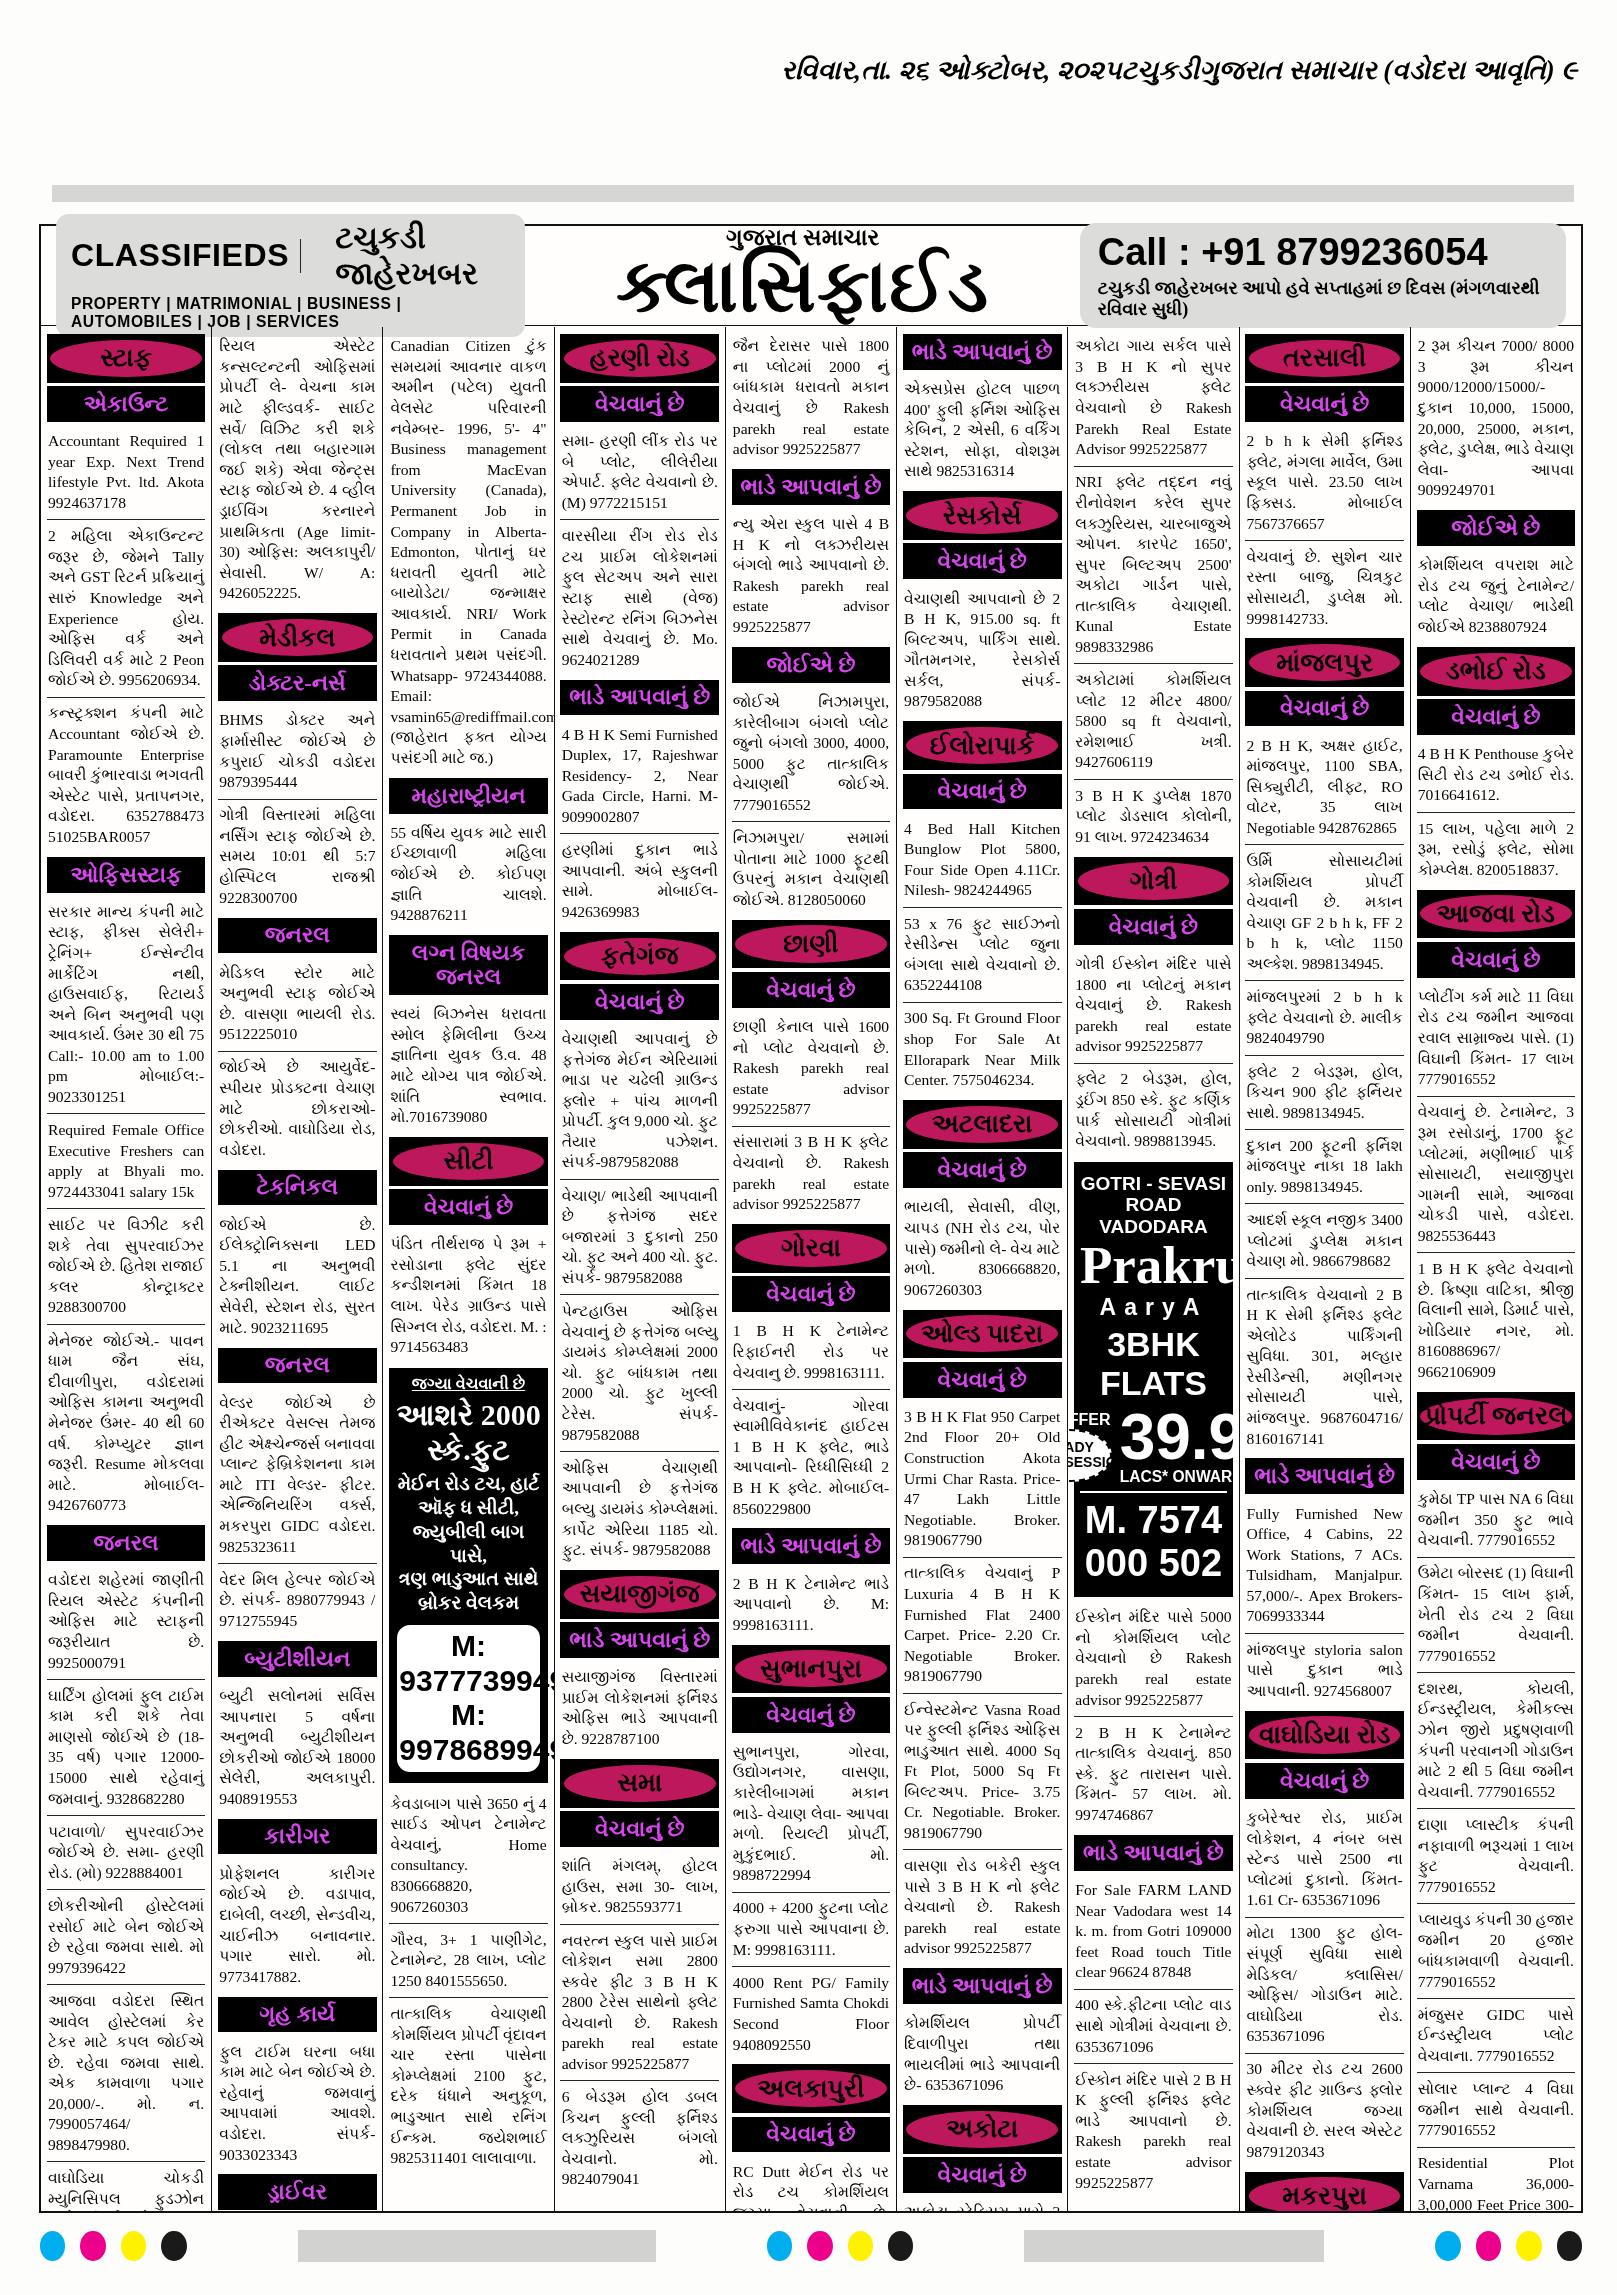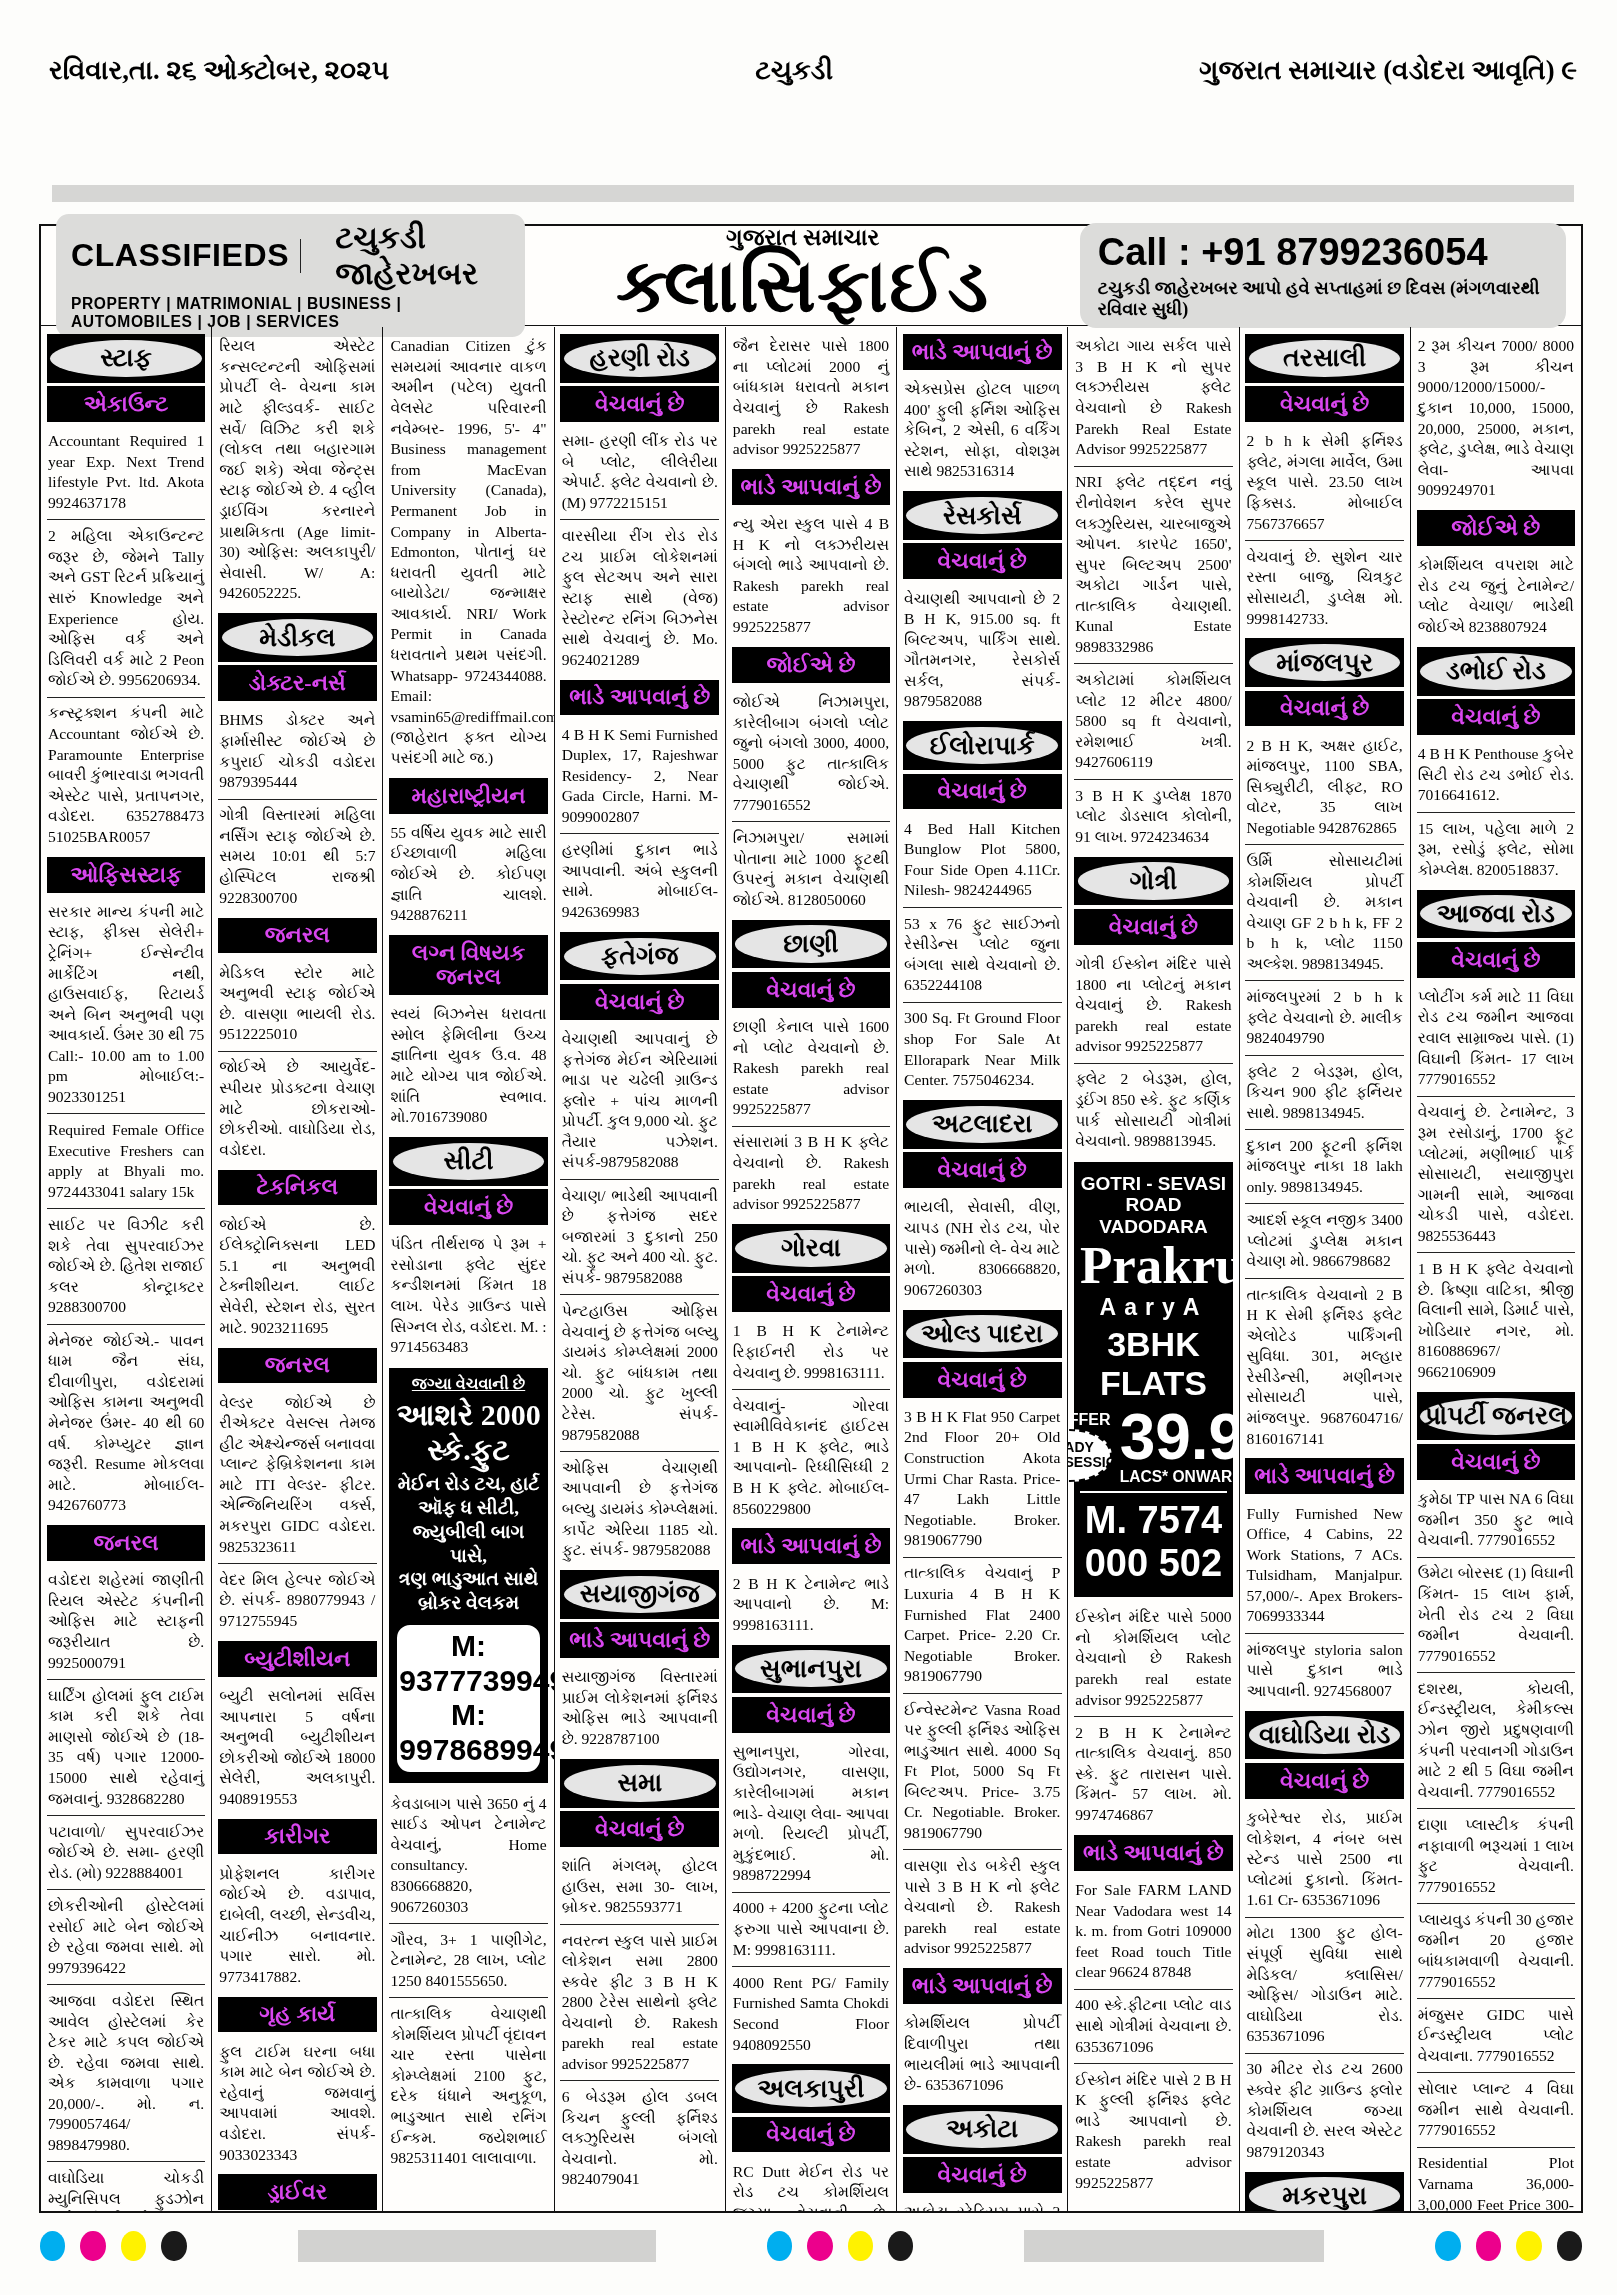--- a/index.html
+++ b/index.html
@@ -1,21 +1,21 @@
 <!DOCTYPE html>
 <html style="font-size:9.2px"><head>
 <meta charset="utf-8">
 <style>
   html,body{margin:0;padding:0;background:#f4f2ee;}
   body{width:1617px;height:2295px;overflow:hidden;position:relative;
        font-family:"Liberation Serif","DejaVu Serif",serif;color:#000;}
   .page{position:absolute;left:0;top:0;width:1617px;height:2295px;background:#fdfdfb;}
 
   
-  .topbar{position:absolute;left:49px;right:40px;top:55px;display:flex;justify-content:space-between;align-items:flex-end;}
+  .topbar{position:absolute;left:49px;right:40px;top:55px;display:flex;justify-content:flex-end;align-items:flex-end;font-style:italic;}
   .topdate{font-size:26.6px;font-weight:bold;}
   .topcenter{font-size:26.6px;font-weight:bold;}
   .topright{font-size:26.6px;font-weight:bold;}
   .graybar{position:absolute;left:52px;right:43px;top:185px;height:17.3px;background:#d6d6d4;}
 
   
   .frame{position:absolute;left:39px;right:34px;top:224px;bottom:82px;border:2.3px solid #111;background:#fffefc;}
 
   
   .masthead{position:relative;height:99px;border-bottom:1.7px solid #111;display:flex;align-items:center;}
@@ -31,21 +31,21 @@
   .mh-right{background:#dcdcda;border-radius:16px;margin-right:15px;padding:8px 17.3px;width:451px;}
   .mh-call{font-family:"Liberation Sans",sans-serif;font-weight:bold;font-size:38px;}
   .mh-tag{font-weight:bold;font-size:18px;margin-top:4.6px;}
 
   
   .cols{position:absolute;left:0;right:0;top:101px;bottom:0;display:flex;}
   .col{flex:1 1 0;padding:3.5px 5.8px 0 5.8px;border-left:1.7px solid #111;overflow:hidden;}
   .col:first-child{border-left:none;}
 
   .section-oval{background:#000;padding:5.8px 3.5px;margin:3.5px 0;}
-  .section-oval .oval{background:#e5e5e5;border-radius:50%;text-align:center;
+  .section-oval .oval{background:#be185d;border-radius:50%;text-align:center;
       font-weight:bold;font-size:25.4px;padding:4.6px 0;line-height:1.1;}
   .subheader{background:#000;color:#d946ef;text-align:center;font-weight:bold;
       font-size:22px;padding:5.8px 2.3px;margin:3.5px 0;line-height:1.1;}
   .ad{font-size:15.6px;line-height:1.32;text-align:justify;padding:5.8px 1.2px;border-top:1.2px solid #222;}
   .ad.first{border-top:none;}
 
   
   .dj{background:#000;color:#fff;text-align:center;margin:4.6px 0;padding:7px 5.8px 9.2px;}
   .dj-head{font-weight:bold;font-size:16px;text-decoration:underline;}
   .dj-size{font-weight:bold;font-size:30px;margin:4.6px 0;}

